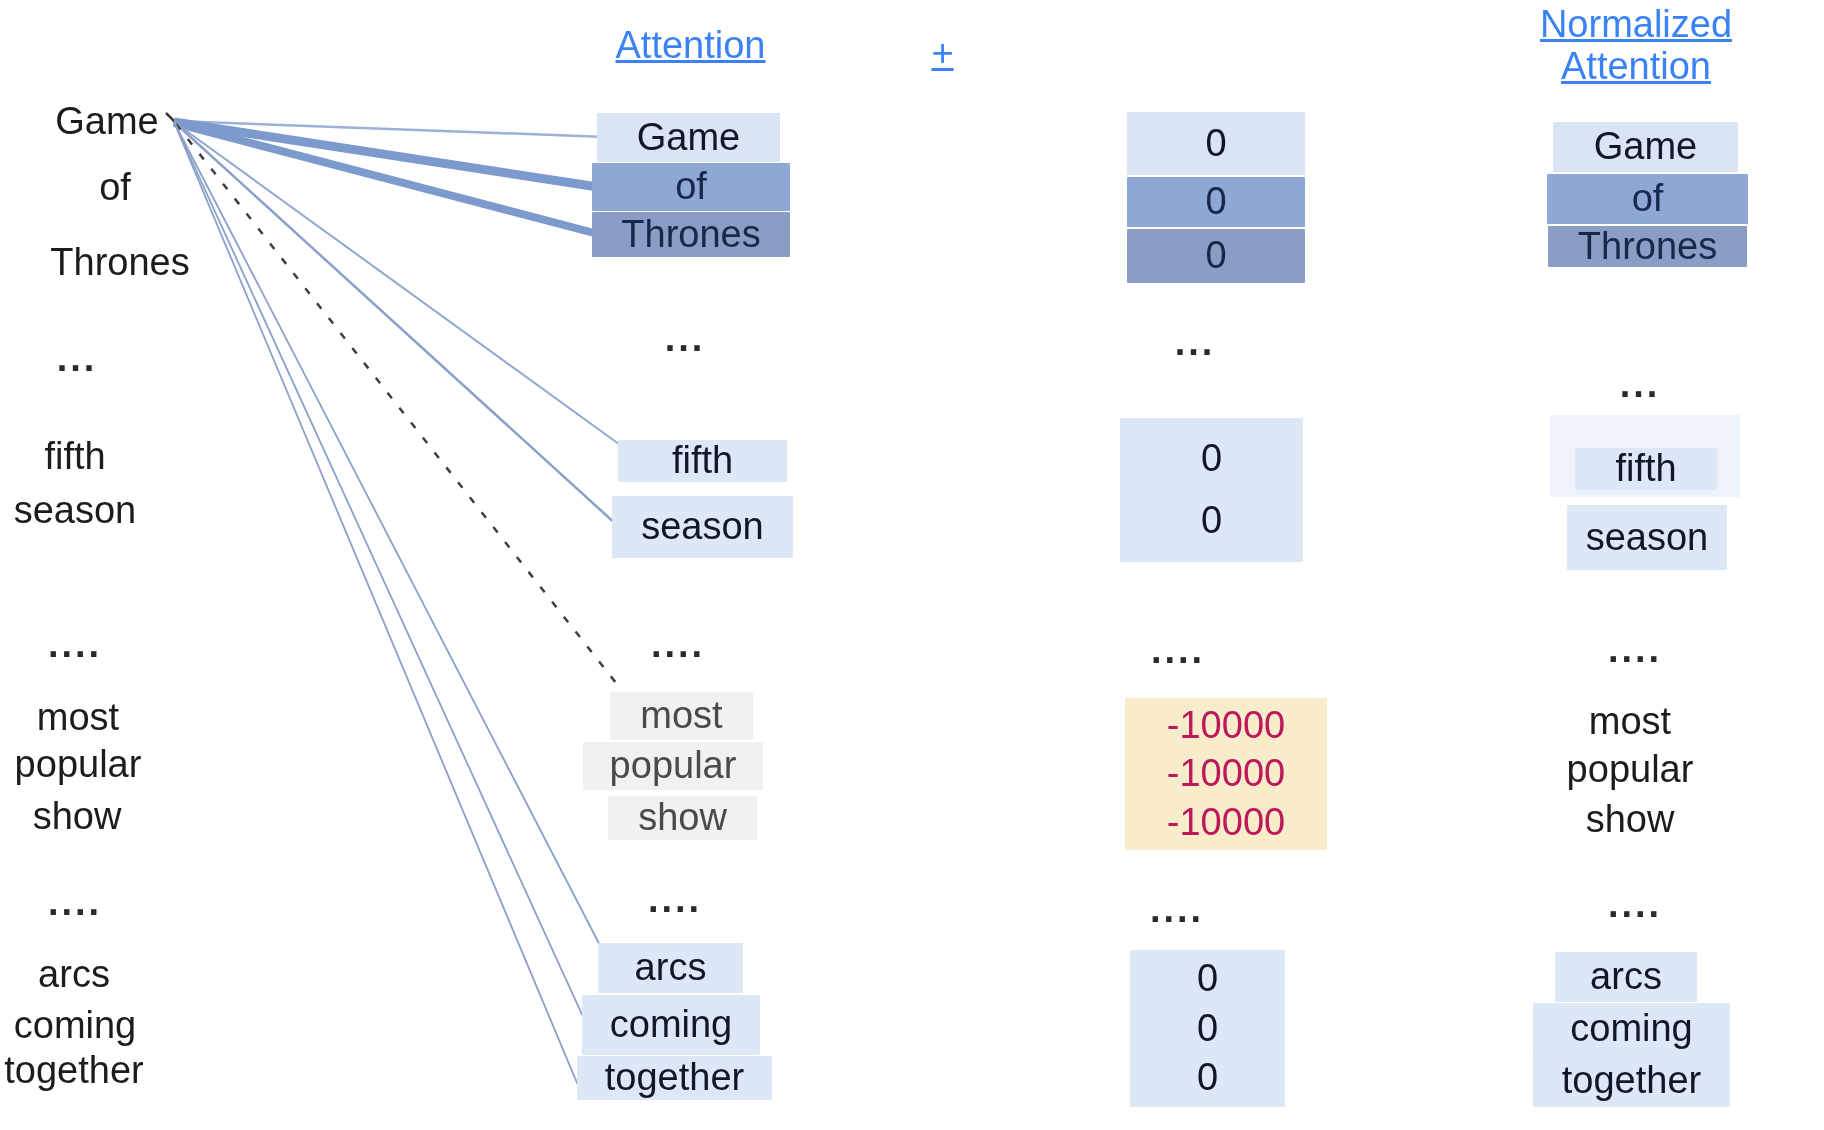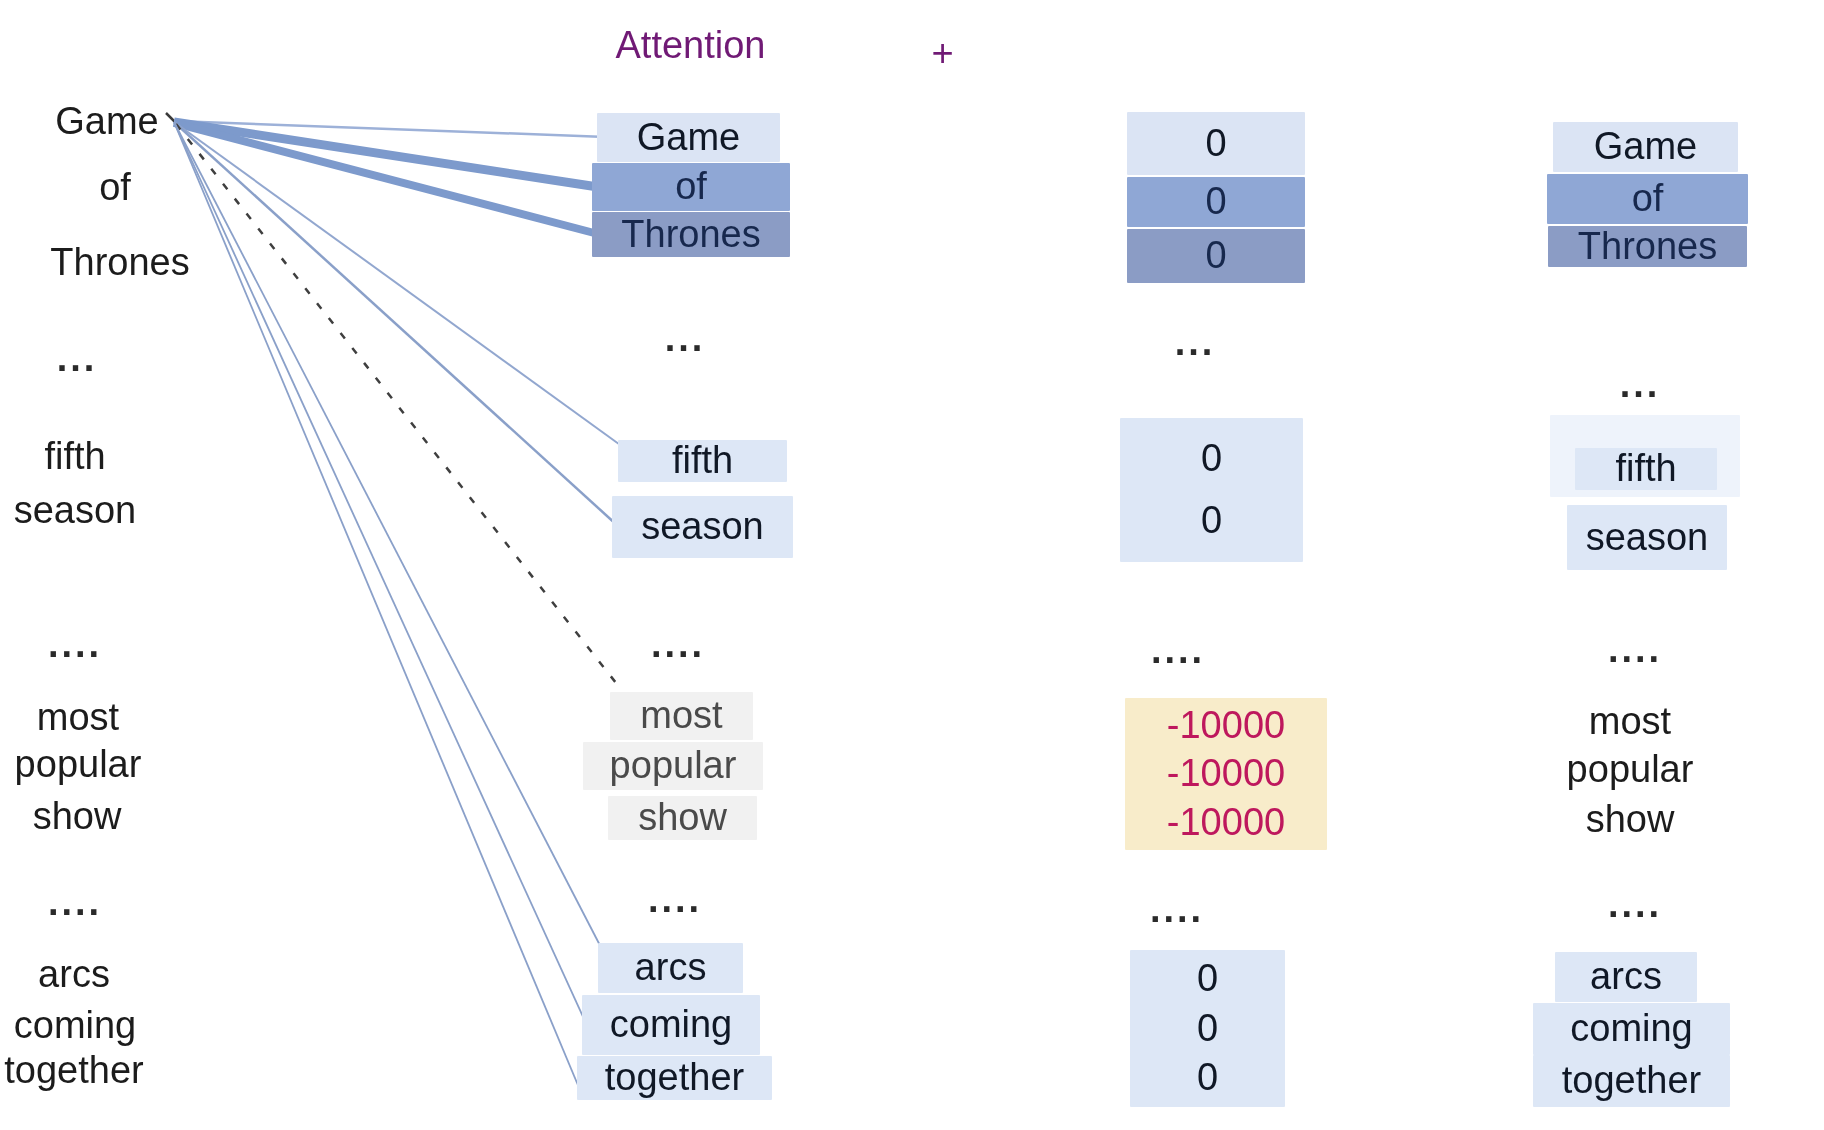--- a/index.html
+++ b/index.html
@@ -8,21 +8,21 @@
     background:#ffffff;
     font-family:"Liberation Sans", sans-serif;
     color:#1c1c1c;
   }
   svg.lines { position:absolute; left:0; top:0; width:1824px; height:1130px; }
   .tok {
     position:absolute; font-size:38px; line-height:1.1;
     display:flex; align-items:center; justify-content:center;
     text-align:center; white-space:pre-line;
   }
-  .hdr { font-size:38px; color:#701a75; }
+  .hdr { font-size:38px; color:#3b82f6;text-decoration:underline; }
   .dots { font-weight:700; letter-spacing:3px; color:#2a2a2a; }
   .box  { border-radius:1px; }
   .light    { background:#dbe4f4; color:#101826; }
   .lighter  { background:#dde7f6; color:#101826; }
   .mid      { background:#8fa7d5; color:#17284d; }
   .grayblue { background:#8b9cc5; color:#17284d; }
   .pale     { background:#f1f1f1; color:#4a4a4a; }
   .cream    { background:#f8ecca; color:#be185d; }
   .backdrop { background:#eef3fb; }
   .stack { flex-direction:column; justify-content:space-evenly; }
@@ -40,20 +40,21 @@
     <line x1="174" y1="122" x2="623" y2="447" stroke="#92a7cf" stroke-width="2"></line>
     <line x1="174" y1="122" x2="618" y2="526" stroke="#8aa0c9" stroke-width="2.5"></line>
     <line x1="176" y1="124" x2="620" y2="688" stroke="#3f3f3f" stroke-width="2.5" stroke-dasharray="7 12"></line>
     <line x1="174" y1="122" x2="606" y2="957" stroke="#8aa0c9" stroke-width="1.8"></line>
     <line x1="174" y1="122" x2="590" y2="1032" stroke="#8aa0c9" stroke-width="1.8"></line>
     <line x1="174" y1="122" x2="580" y2="1090" stroke="#8aa0c9" stroke-width="1.8"></line>
   </svg>
 
   <div class="tok hdr" style="left:598px; top:24px; width:185px; height:44px;">Attention</div>
   <div class="tok hdr" style="left:915px; top:30px; width:55px; height:48px;">+</div>
+  <div class="tok hdr" style="left:1515px; top:2px; width:242px; height:88px;">Normalized Attention</div>
 
   <div class="tok" style="left:-3px;  top:99px;   width:220px; height:46px;">Game</div>
   <div class="tok" style="left:5px;   top:165px;  width:220px; height:46px;">of</div>
   <div class="tok" style="left:10px;  top:240px;  width:220px; height:46px;">Thrones</div>
   <div class="tok dots" style="left:-33px; top:336px;  width:220px; height:46px;">...</div>
   <div class="tok" style="left:-35px; top:434px;  width:220px; height:46px;">fifth</div>
   <div class="tok" style="left:-35px; top:488px;  width:220px; height:46px;">season</div>
   <div class="tok dots" style="left:-35px; top:622px;  width:220px; height:46px;">....</div>
   <div class="tok" style="left:-32px; top:695px;  width:220px; height:46px;">most</div>
   <div class="tok" style="left:-32px; top:742px;  width:220px; height:46px;">popular</div>

